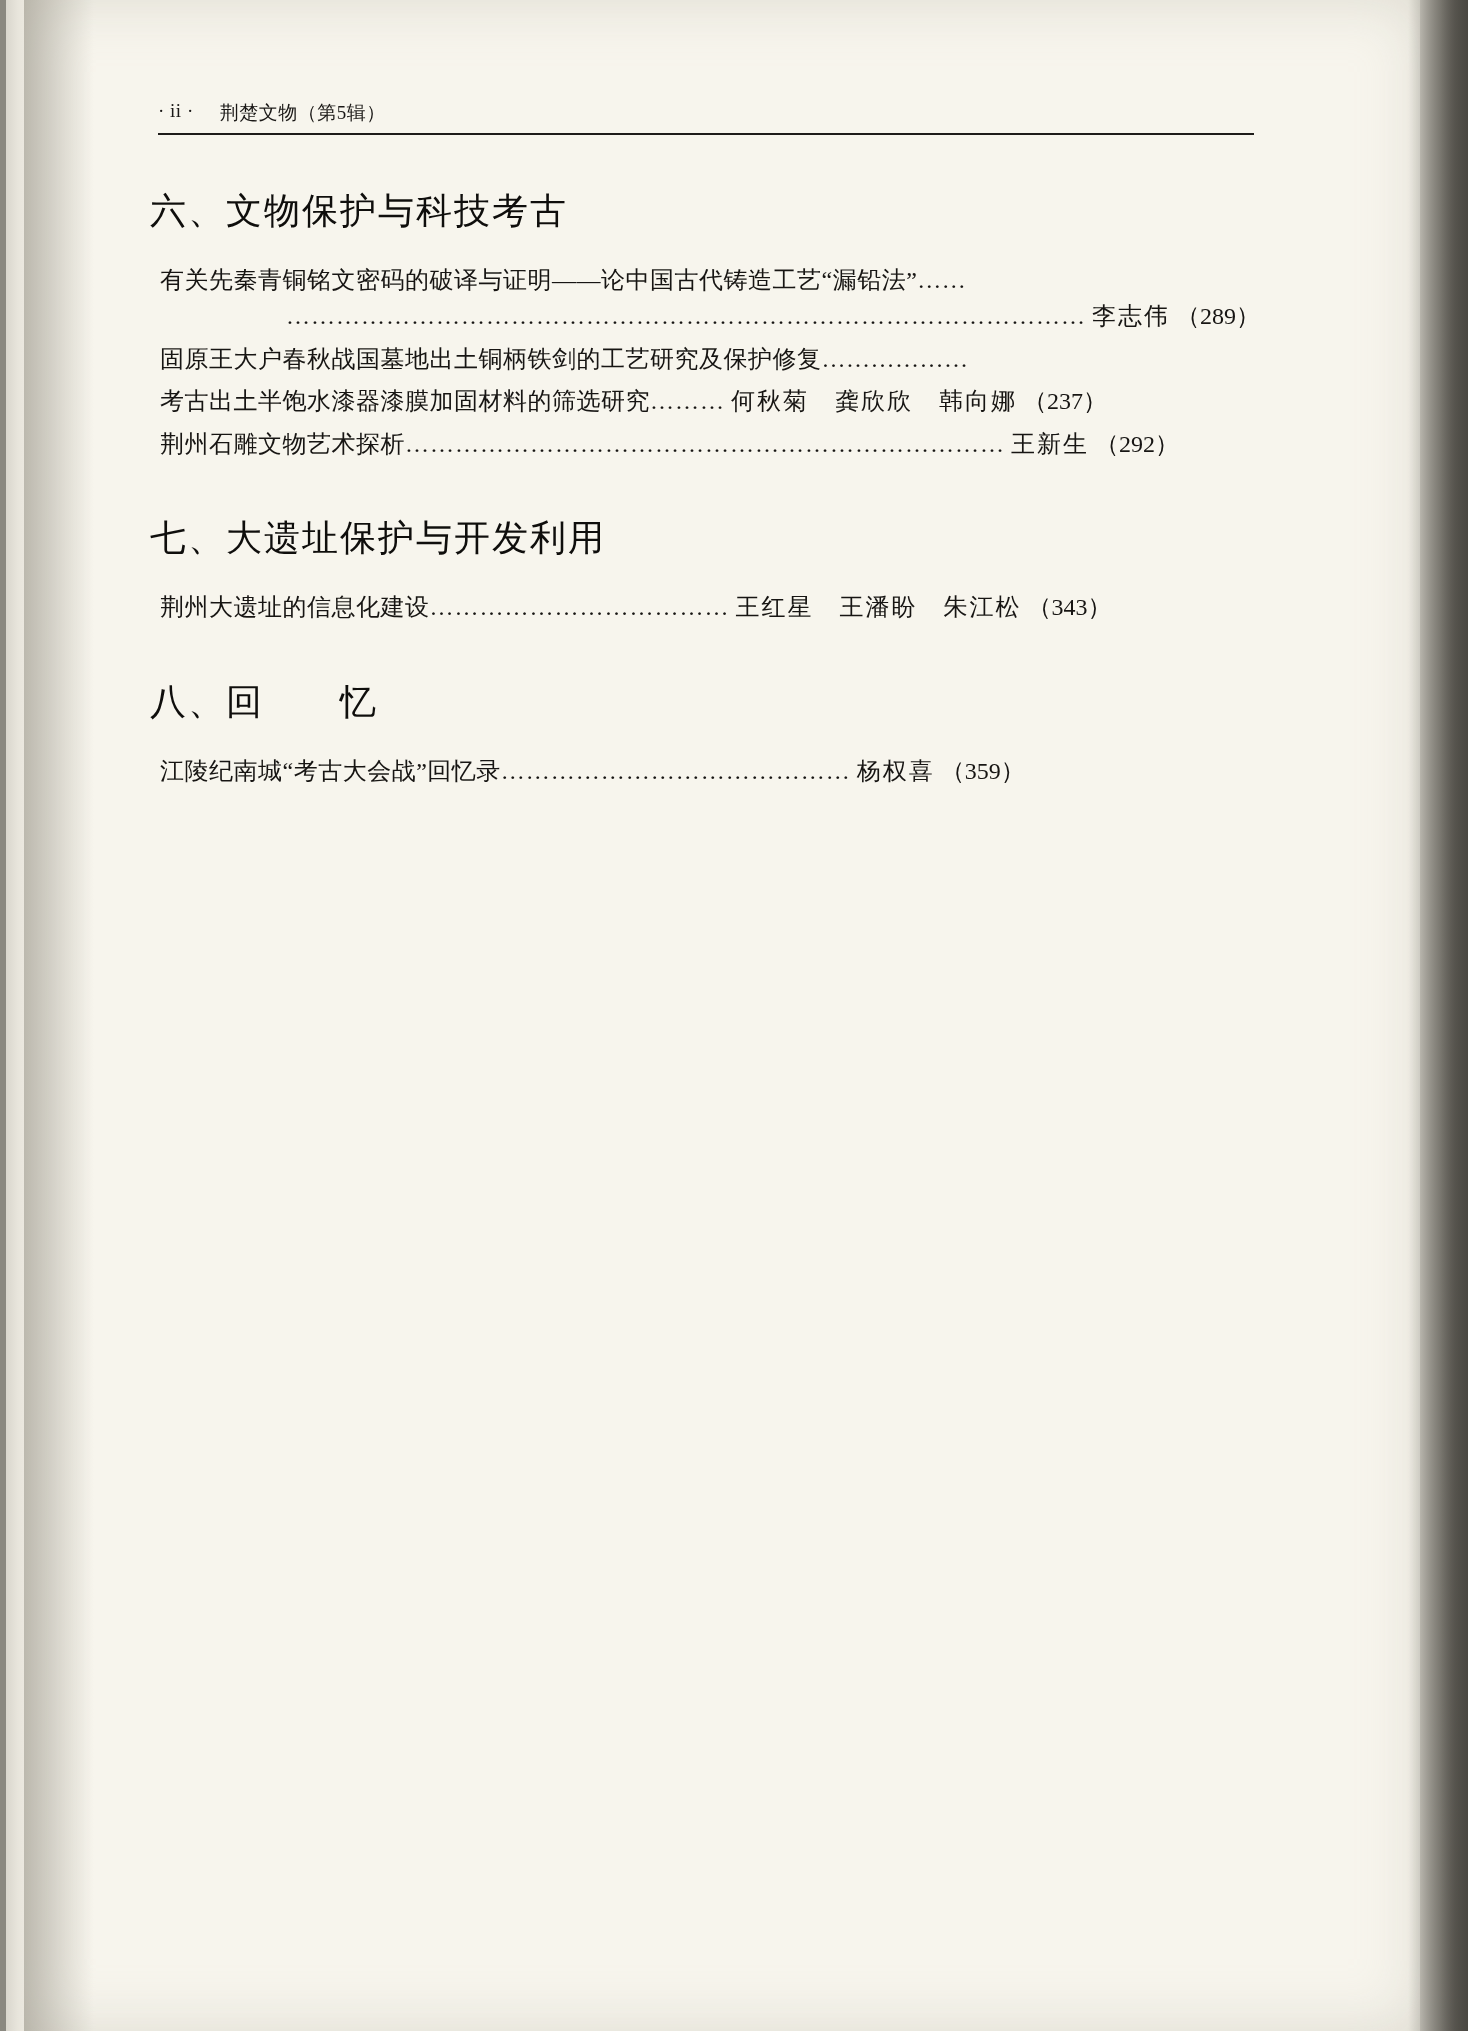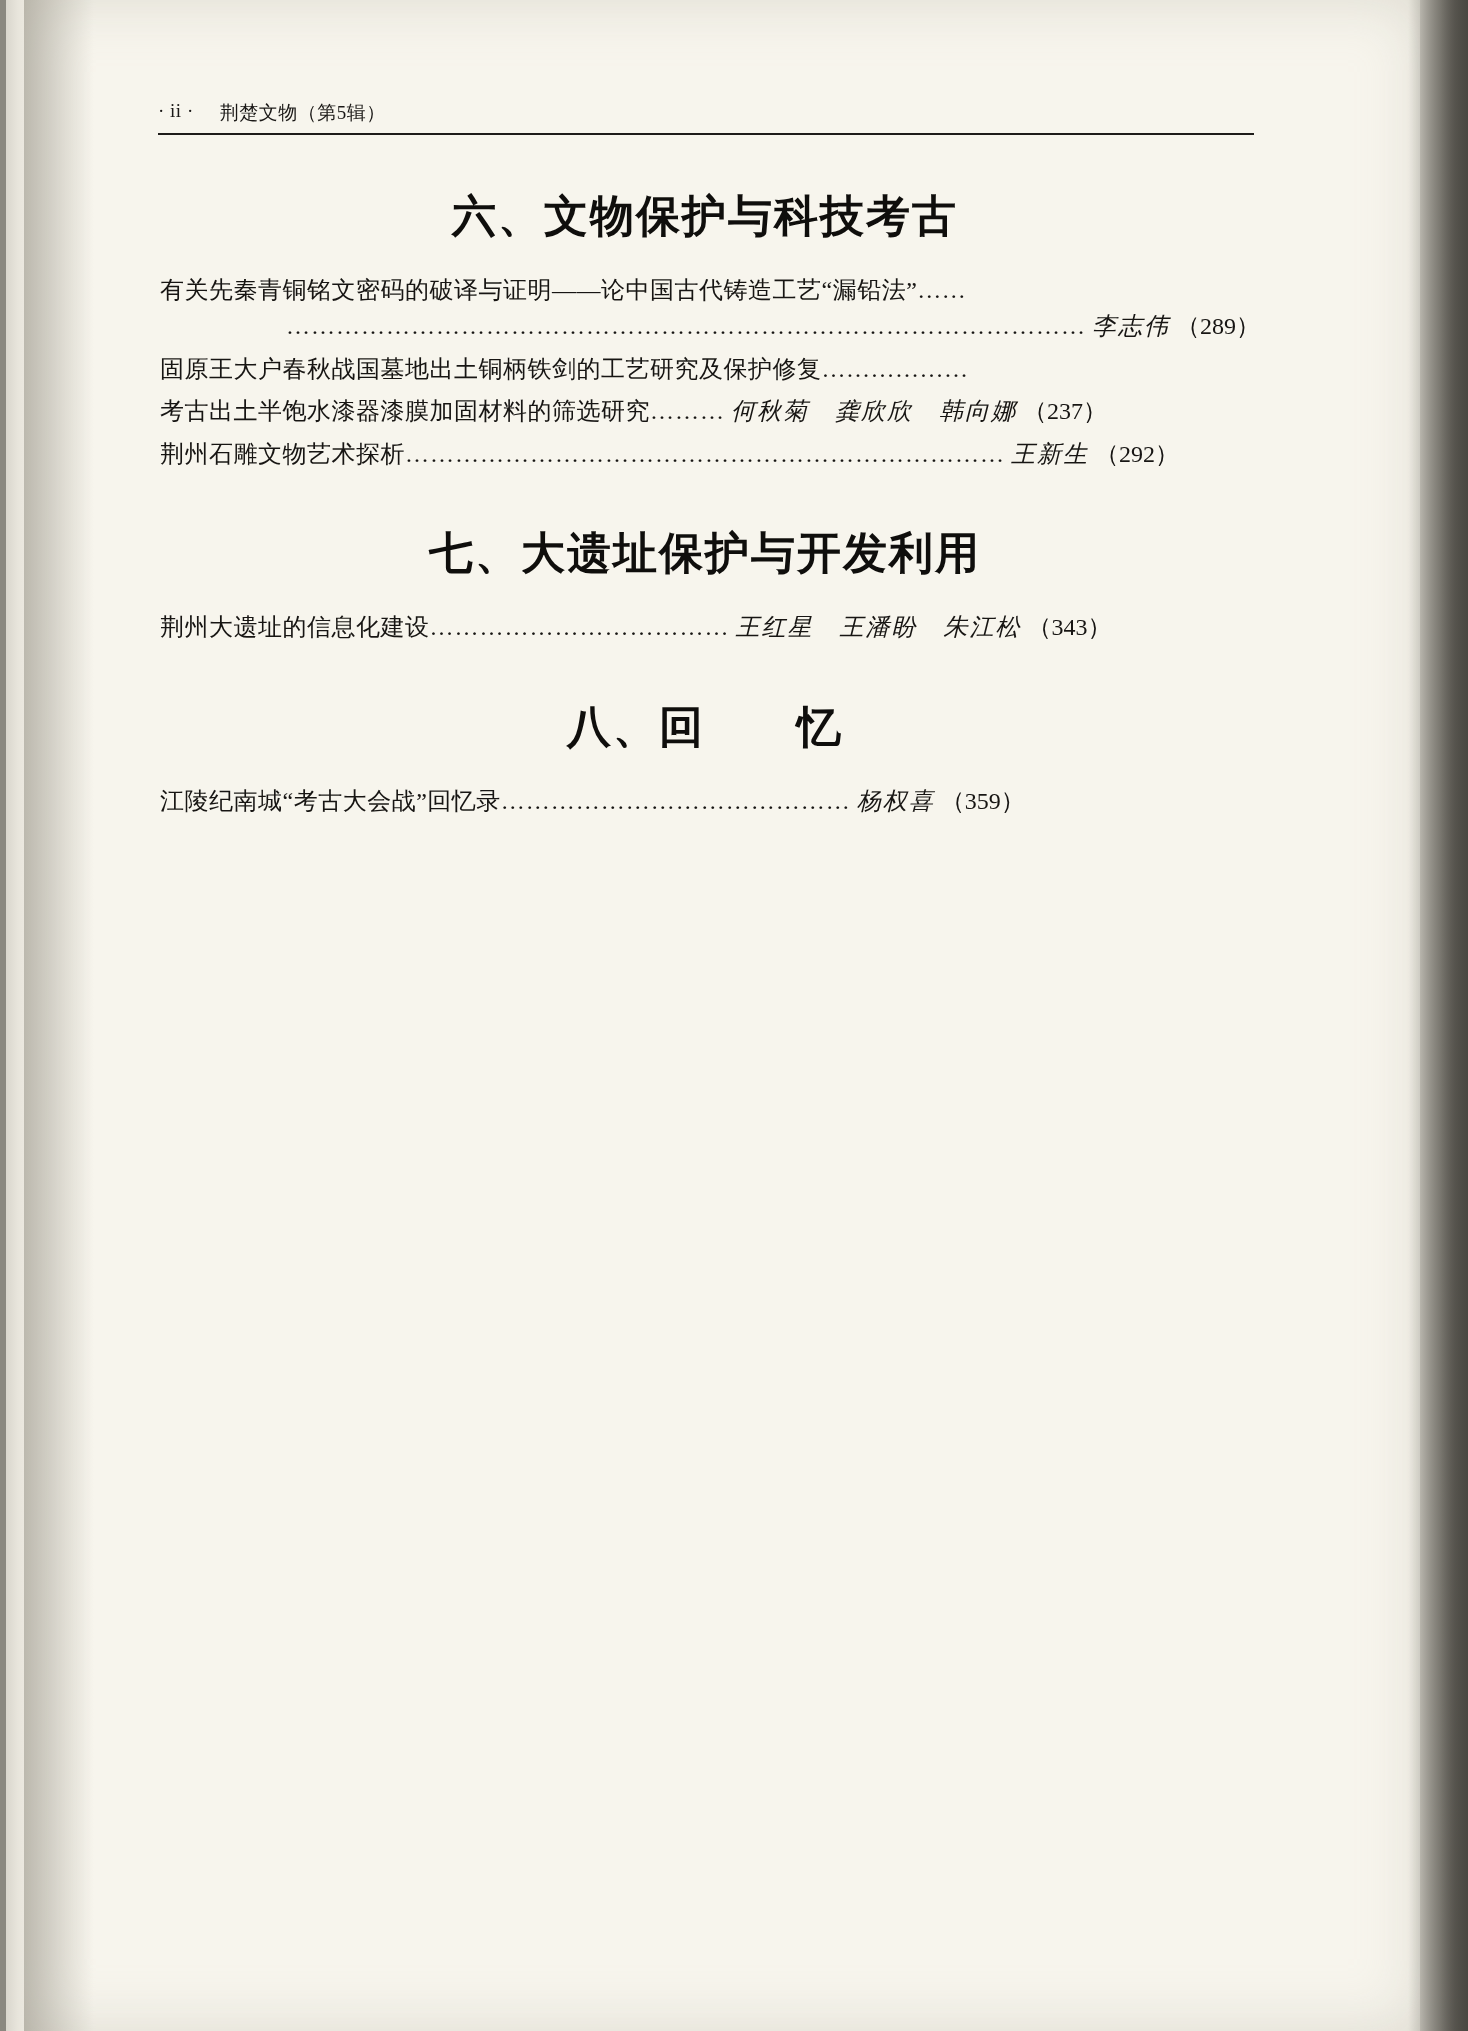--- a/index.html
+++ b/index.html
@@ -72,23 +72,23 @@
   .rule {
     margin-top: 7px;
     margin-left: 8px;
     width: 1096px;
     height: 2px;
     background: #1e1c1a;
   }
 
   
   h2.section {
-    text-align: center;
-    font-size: 44px;
-    font-weight: bold;
+    text-align: left;
+    font-size: 36px;
+    font-weight: normal;
     letter-spacing: 2px;
     margin: 52px 0 26px 0;
     color: #0f0e0c;
   }
   h2.section.spaced {
     letter-spacing: 2px;
   }
 
   
   .entry {
@@ -102,21 +102,20 @@
   .entry .line2 {
     display: block;
     text-align: right;
     white-space: nowrap;
   }
   .leader {
     letter-spacing: 1px;
   }
   .authors {
     letter-spacing: 2px;
-    font-style: italic;
   }
   .page {
     letter-spacing: 0px;
     margin-top: 8px;
   }
   .title-text { letter-spacing: 0.5px; }
 </style>
 </head>
 <body>
 

